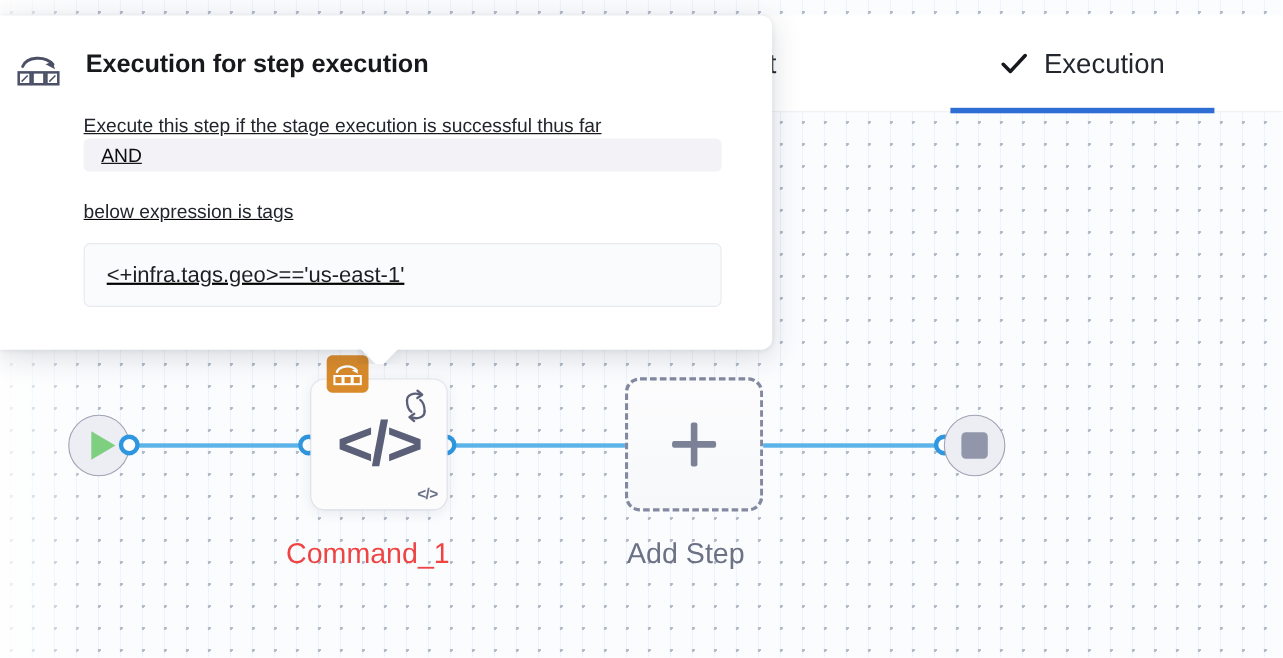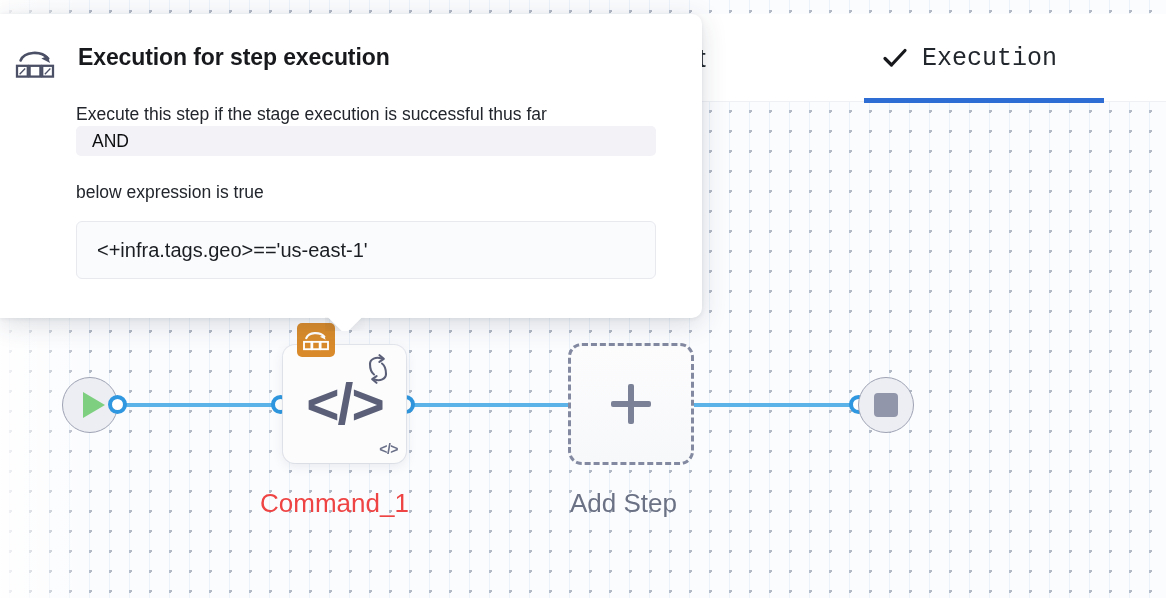--- a/index.html
+++ b/index.html
@@ -64,22 +64,21 @@
   .tab-environment {
     position: absolute;
     left: 596px;
     top: 0;
   }
   .tab-execution {
     position: absolute;
     left: 864px;
     top: 0;
     width: 240px;
-    justify-content: flex-start;
-    font-family: Liberation Mono, monospace;
+    justify-content: center;
   }
   .tab-execution .tab-underline {
     position: absolute;
     left: 0; right: 0; bottom: -1px;
     height: 5px;
     background: #2e6ed4;
   }
   .check-icon {
     width: 26px; height: 26px;
     display: inline-block;
@@ -131,20 +130,21 @@
   .po-title {
     font-size: 23px;
     font-weight: bold;
     color: #17191c;
     line-height: 34px;
     letter-spacing: -0.1px;
   }
 
   .po-body {
     padding: 0 46px 0 76px;
+    text-decoration: underline;
   }
   .po-line {
     font-size: 17.5px;
     color: #22262c;
     line-height: 24px;
     margin-top: 20px;
   }
   .po-select {
     height: 30px;
     background: #f2f2f7;
@@ -412,21 +412,21 @@
       <div class="po-title">Execution for step execution</div>
     </div>
 
     <div class="po-body">
       <div class="po-line">Execute this step if the stage execution is successful thus far</div>
 
       <div class="po-select">
         <span>AND</span>
       </div>
 
-      <div class="po-line2">below expression is true</div>
+      <div class="po-line2">below expression is tags</div>
 
       <div class="po-expr">
         <span>&lt;+infra.tags.geo&gt;=='us-east-1'</span>
       </div>
     </div>
   </div>
 
 </div>
 
 </body></html>

